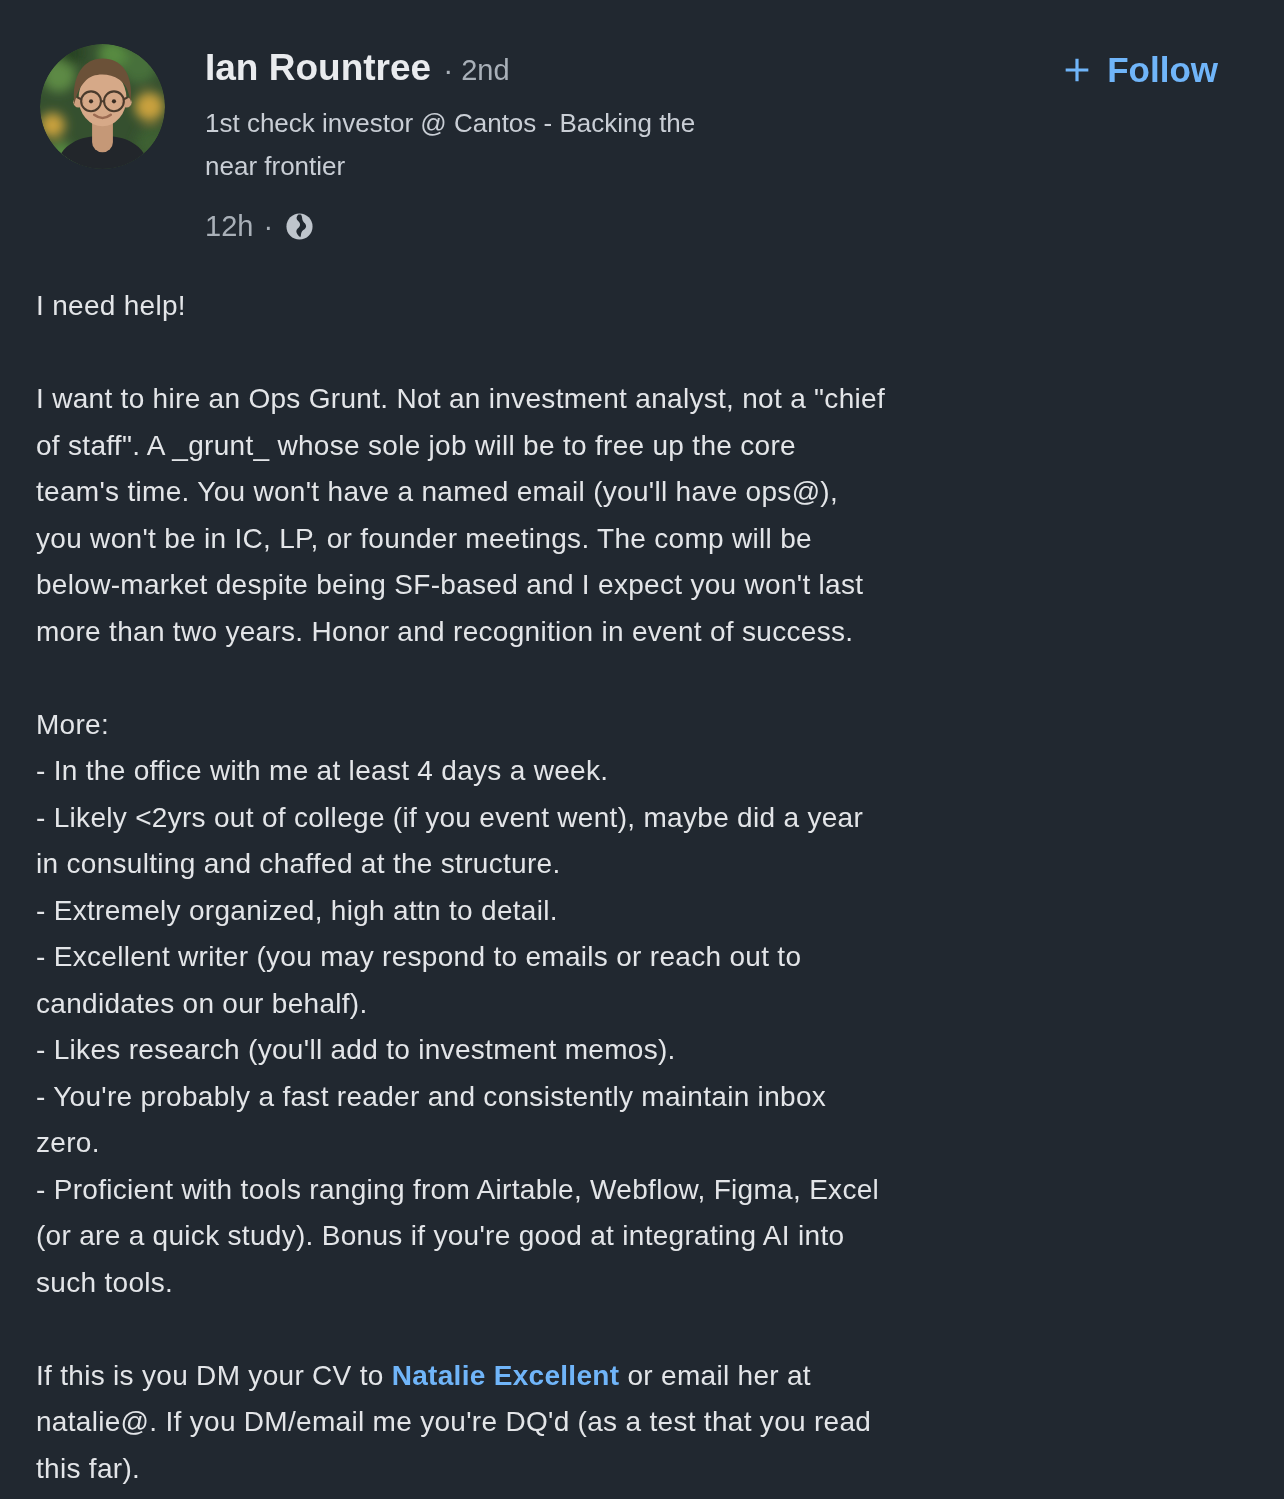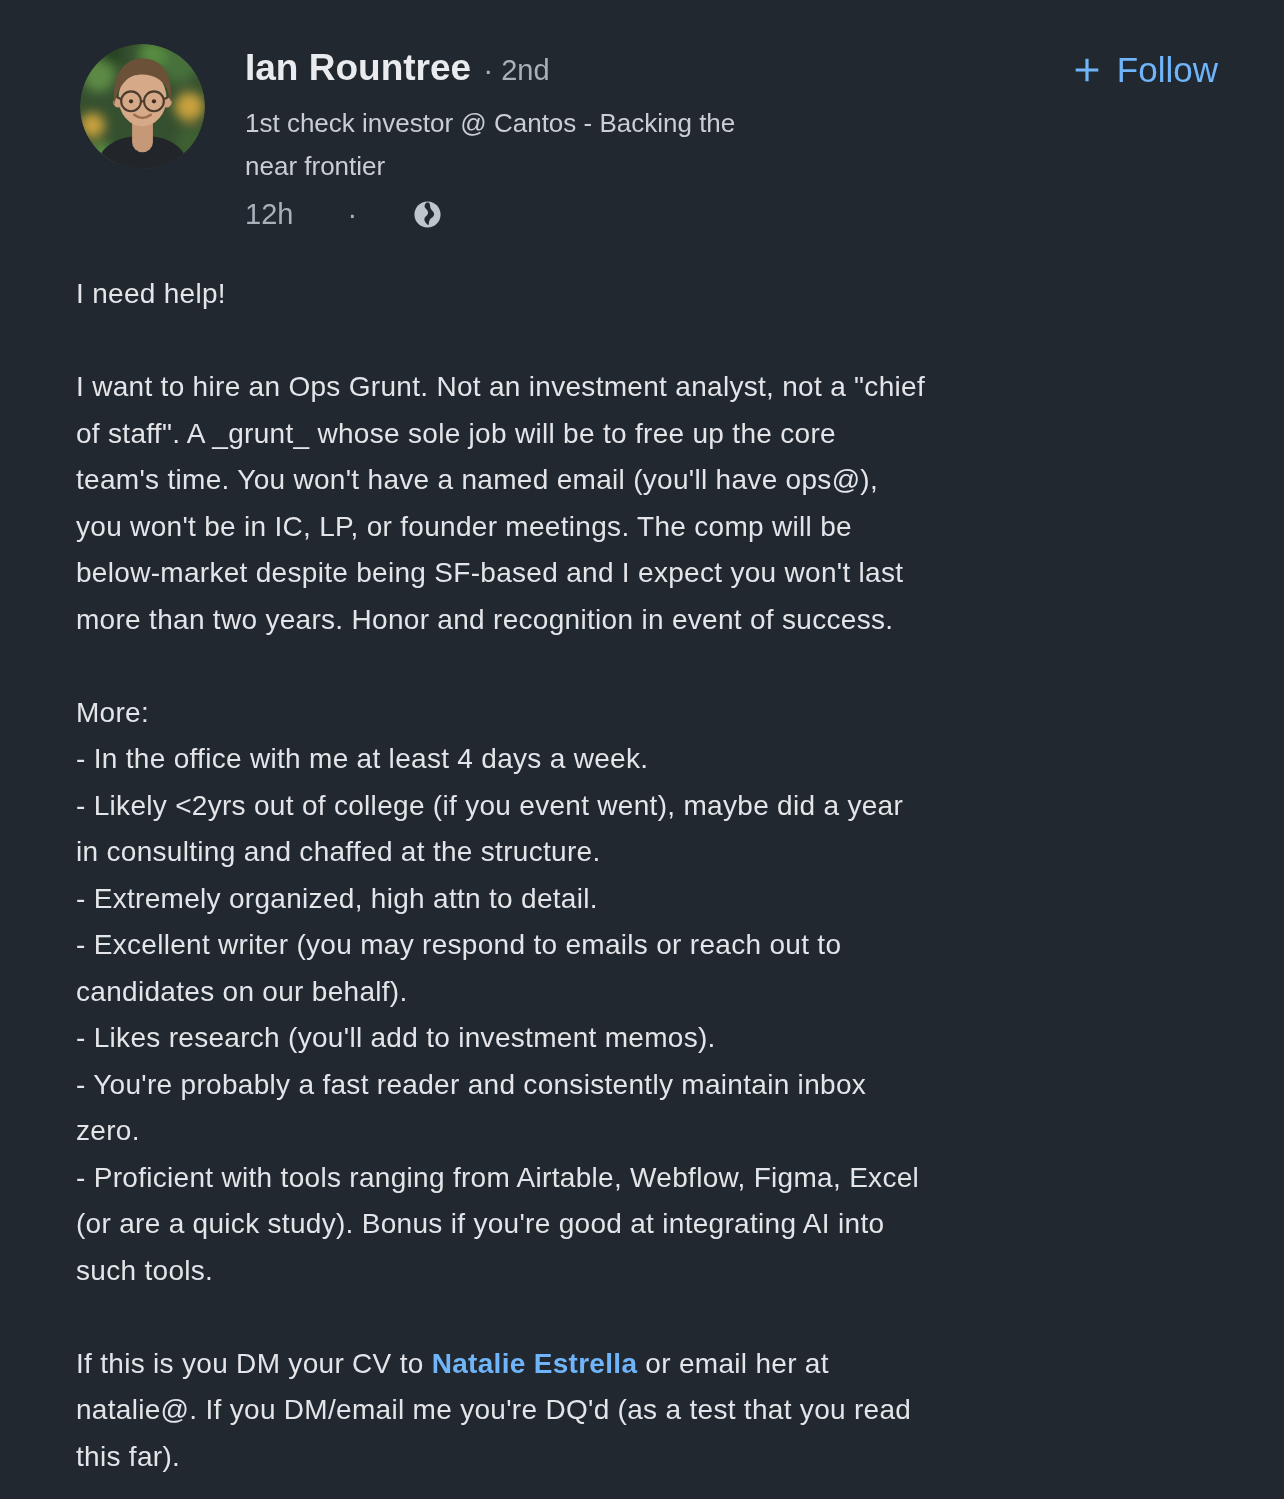--- a/index.html
+++ b/index.html
@@ -7,21 +7,20 @@
     width: 1284px; height: 1499px;
     background: #212830;
     font-family: "Liberation Sans", sans-serif;
     overflow: hidden;
   }
   .post {
     position: relative;
     width: 1284px; height: 1499px;
     background: #212830;
     box-sizing: border-box;
-    padding-left: 40px;
   }
   .header {
     display: flex;
     align-items: flex-start;
     padding: 44px 40px 0 40px;
   }
   .avatar {
     width: 125px; height: 125px;
     border-radius: 50%;
     overflow: hidden;
@@ -52,39 +51,38 @@
     color: #a9b0b8;
   }
   .headline {
     margin-top: 5px;
     font-size: 26px;
     line-height: 43px;
     color: #c9ced5;
     white-space: pre-line;
   }
   .meta-row {
-    margin-top: 10px;
+    margin-top: 22px;
     display: flex;
     align-items: center;
     font-size: 29px;
     color: #a9b0b8;
-    gap: 44px;
   }
   .meta-sep { margin: 0 10px; }
   .globe { display: inline-flex; align-items: center; }
   .globe svg { display: block; }
   .follow-button {
     position: absolute;
     top: 46px; right: 60px;
     display: flex;
     align-items: center;
     gap: 14px;
     color: #70b5f9;
     font-size: 35px;
-    font-weight: 400;
+    font-weight: 700;
     cursor: pointer;
     background: none; border: none;
     font-family: "Liberation Sans", sans-serif;
     padding: 4px 6px;
   }
   .plus-icon svg { display: block; }
   .body-text {
     padding: 40px 24px 0 36px;
     font-size: 28px;
     line-height: 46.5px;
@@ -192,17 +190,17 @@
 - Extremely organized, high attn to detail.
 - Excellent writer (you may respond to emails or reach out to
 candidates on our behalf).
 - Likes research (you'll add to investment memos).
 - You're probably a fast reader and consistently maintain inbox
 zero.
 - Proficient with tools ranging from Airtable, Webflow, Figma, Excel
 (or are a quick study). Bonus if you're good at integrating AI into
 such tools.
 
-If this is you DM your CV to </span><a class="body-link">Natalie Estrella</a><span> or email her at
+If this is you DM your CV to </span><a class="body-link">Natalie Excellent</a><span> or email her at
 natalie@. If you DM/email me you're DQ'd (as a test that you read
 this far).</span></div>
 
 </div>
 
 </body></html>

